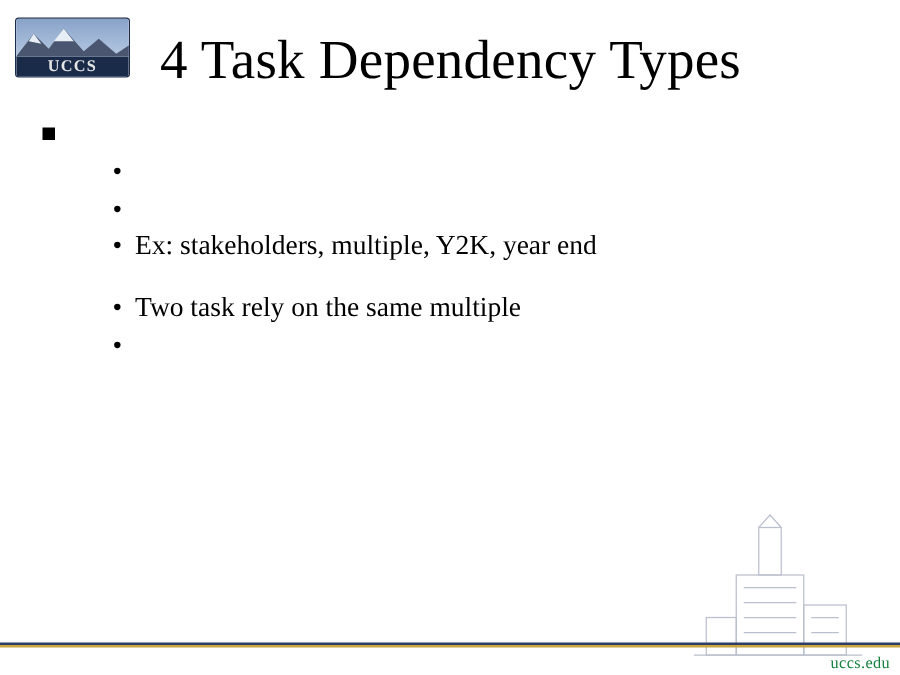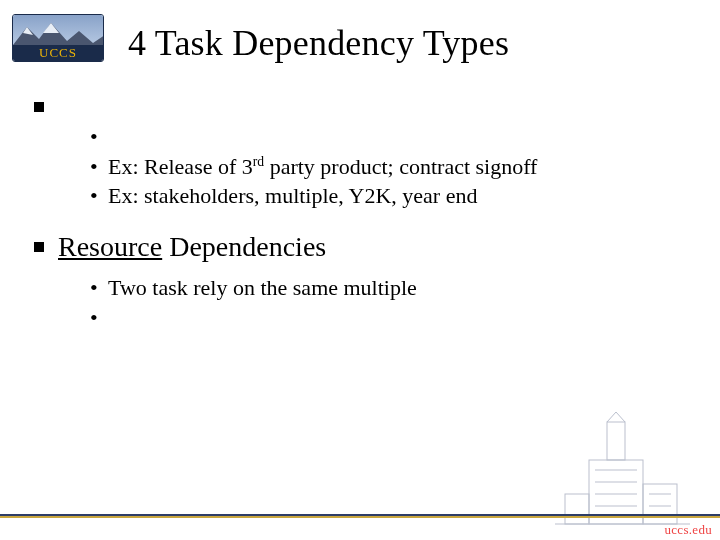--- a/index.html
+++ b/index.html
@@ -38,31 +38,31 @@
   }
   .logo-mtn svg { display:block; }
   .logo-band {
     flex: 1;
     background: #1a2b4a;
     display: flex;
     align-items: center;
     justify-content: center;
   }
   .logo-band span {
-    color: #eab308;
+    color: #e5e5e5;
     font-family: Georgia, serif;
     font-size: 13px;
     letter-spacing: 1px;
-    font-weight: normal;
+    font-weight: bold;
   }
   .title {
     position: absolute;
     top: 22px;
     left: 128px;
-    font-size: 36px;
+    font-size: 44px;
     font-weight: 400;
     letter-spacing: .2px;
   }
   .content {
     position: absolute;
     top: 102px;
     left: 34px;
     right: 30px;
   }
   .h1 {
@@ -114,21 +114,21 @@
     height: 130px;
     opacity: .32;
   }
   .building svg { display:block; }
   .footer-text {
     position: absolute;
     bottom: 2px;
     right: 8px;
     font-family: Georgia, serif;
     font-size: 13px;
-    color: #ef4444;
+    color: #15803d;
     letter-spacing: .3px;
   }
 </style>
 </head>
 <body>
 
 <div class="logo">
   <div class="logo-sky">
     <div class="logo-mtn">
       <svg viewBox="0 0 92 24" width="92" height="24">
@@ -149,34 +149,27 @@
 
   <div class="h1">
     <span class="sq"></span>
   </div>
   <div class="sub">
     <div class="row">
         <span class="dot">•</span>
       </div>
     <div class="row">
         <span class="dot">•</span>
-        <span id="b01">Ex: Release of 3<span class="sup">rd</span> party product; contract signoff</span>
       </div>
     <div class="row">
         <span class="dot">•</span>
         <span>Ex: stakeholders, multiple, Y2K, year end</span>
       </div>
   </div>
 
-  <div class="h1">
-    <span class="sq"></span>
-    <span>
-      <span class="u">Resource</span><span> Dependencies</span>
-    </span>
-  </div>
   <div class="sub">
     <div class="row">
         <span class="dot">•</span>
         <span>Two task rely on the same multiple</span>
       </div>
     <div class="row">
         <span class="dot">•</span>
       </div>
   </div>
 

